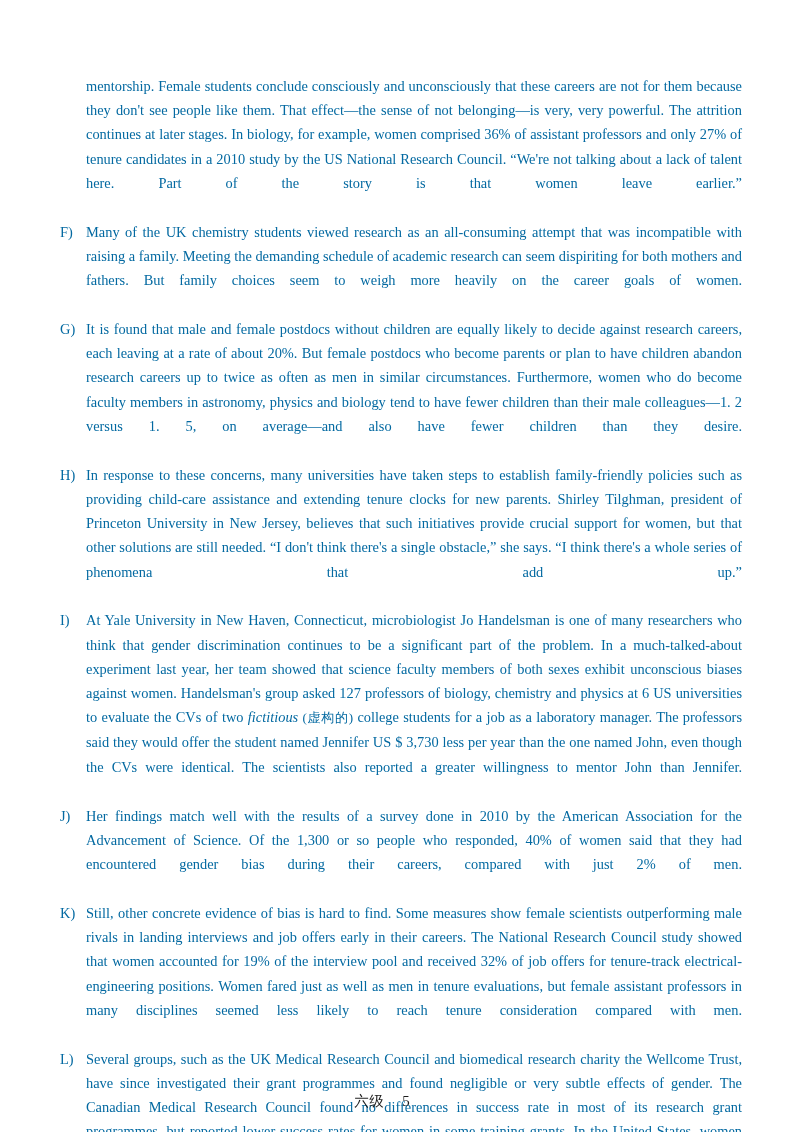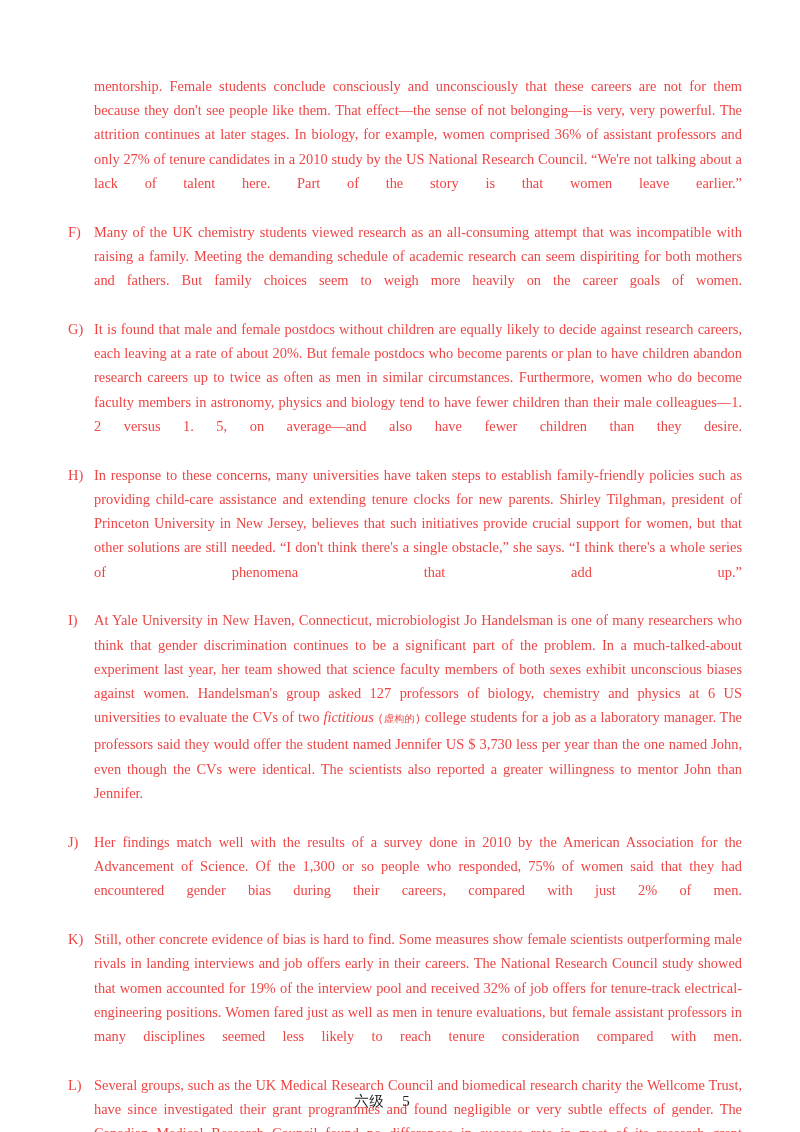--- a/index.html
+++ b/index.html
@@ -29,22 +29,22 @@
     left: 60px;
     top: 74px;
     width: 682px;
   }
   .para {
     position: relative;
     font-size: 14.4px;
     line-height: 24.2px;
     text-align: justify;
     text-justify: inter-word;
-    color: #ef4444;
-    margin: 0 0 0 8px;
+    color: #0369a1;
+    margin: 0 0 0 0;
     padding-left: 26px;
   }
   
   .para.continuation {
     padding-left: 26px;
   }
   .para + .para {
     margin-top: 0.5px;
   }
   .label {
@@ -62,23 +62,23 @@
   }
   
   .para .body-text::after {
     content: "";
     display: inline-block;
     width: 100%;
   }
   i, .ital {
   }
   .cn {
-    font-family: Liberation Mono, monospace;
+    font-family: Liberation Serif, serif;
     font-style: normal;
-    font-size: 10px;
+    font-size: 13px;
   }
   .footer {
     position: absolute;
     left: 0;
     top: 1052px;
     width: 764px;
     text-align: center;
     font-size: 15px;
     color: #1c1c1c;
     margin-top: 40px;
@@ -114,21 +114,21 @@
       <div class="para">
         <span class="label">H)</span>
         <span class="body-text">In response to these concerns, many universities have taken steps to establish family-friendly policies such as providing child-care assistance and extending tenure clocks for new parents. Shirley Tilghman, president of Princeton University in New Jersey, believes that such initiatives provide crucial support for women, but that other solutions are still needed. “I don't think there's a single obstacle,” she says. “I think there's a whole series of phenomena that add up.”</span>
       </div>
       <div class="para">
         <span class="label">I)</span>
         <span class="body-text">At Yale University in New Haven, Connecticut, microbiologist Jo Handelsman is one of many researchers who think that gender discrimination continues to be a significant part of the problem. In a much-talked-about experiment last year, her team showed that science faculty members of both sexes exhibit unconscious biases against women. Handelsman's group asked 127 professors of biology, chemistry and physics at 6 US universities to evaluate the CVs of two <i>fictitious</i> <span class="cn">(虚构的)</span> college students for a job as a laboratory manager. The professors said they would offer the student named Jennifer US $ 3,730 less per year than the one named John, even though the CVs were identical. The scientists also reported a greater willingness to mentor John than Jennifer.</span>
       </div>
       <div class="para">
         <span class="label">J)</span>
-        <span class="body-text">Her findings match well with the results of a survey done in 2010 by the American Association for the Advancement of Science. Of the 1,300 or so people who responded, 75% of women said that they had encountered gender bias during their careers, compared with just 2% of men.</span>
+        <span class="body-text">Her findings match well with the results of a survey done in 2010 by the American Association for the Advancement of Science. Of the 1,300 or so people who responded, 40% of women said that they had encountered gender bias during their careers, compared with just 2% of men.</span>
       </div>
       <div class="para">
         <span class="label">K)</span>
         <span class="body-text">Still, other concrete evidence of bias is hard to find. Some measures show female scientists outperforming male rivals in landing interviews and job offers early in their careers. The National Research Council study showed that women accounted for 19% of the interview pool and received 32% of job offers for tenure-track electrical-engineering positions. Women fared just as well as men in tenure evaluations, but female assistant professors in many disciplines seemed less likely to reach tenure consideration compared with men.</span>
       </div>
       <div class="para">
         <span class="label">L)</span>
         <span class="body-text">Several groups, such as the UK Medical Research Council and biomedical research charity the Wellcome Trust, have since investigated their grant programmes and found negligible or very subtle effects of gender. The Canadian Medical Research Council found no differences in success rate in most of its research grant programmes, but reported lower success rates for women in some training grants. In the United States, women are slightly more successful than men in obtaining grants from the National Science Foundation, but the trend is reversed for the National Institutes of Health (NIH). The NIH also gives women smaller awards on average.</span>
       </div>
     </div>

